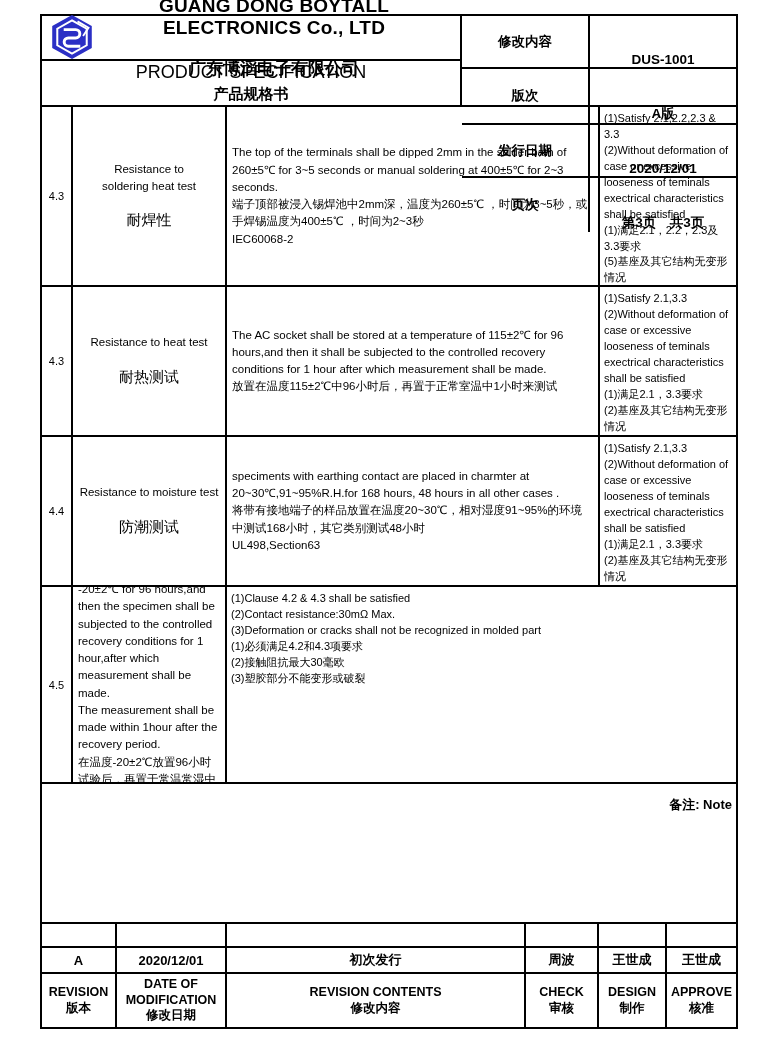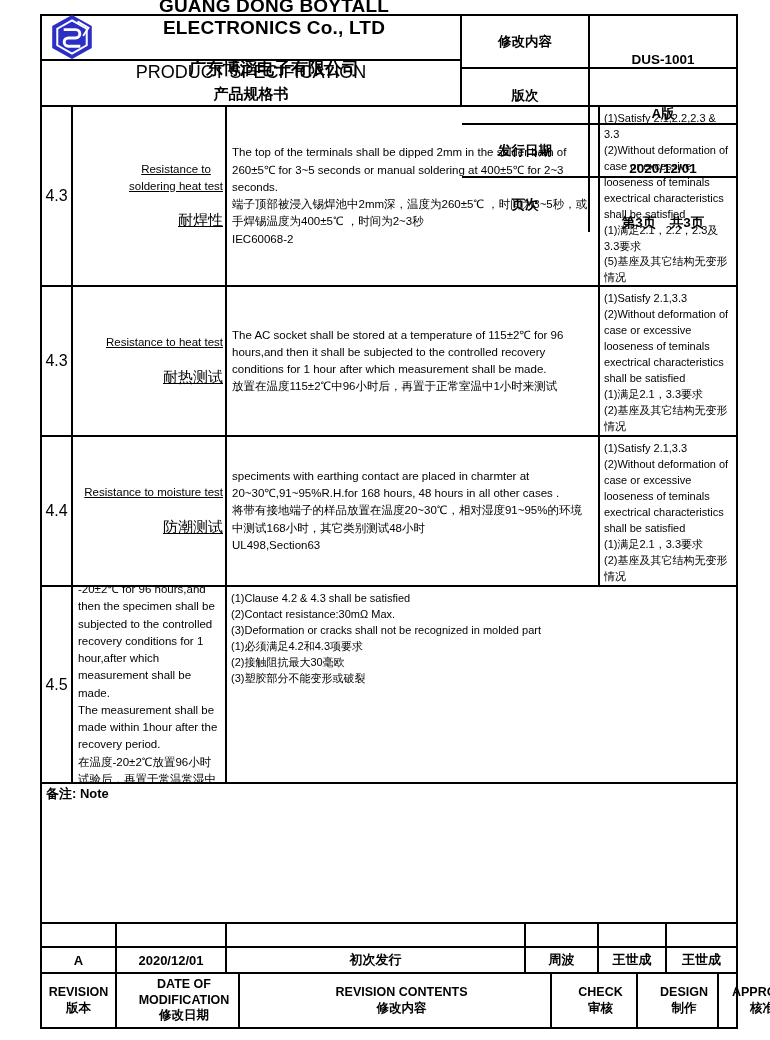--- a/index.html
+++ b/index.html
@@ -25,33 +25,33 @@
 
   
   .spec-table { border-top:2px solid #000; }
   .spec-row { display:grid; grid-template-columns:31px 154px 373px 1fr; border-bottom:2px solid #000; }
   .spec-row.h1 { height:180px; }
   .spec-row.h2 { height:150px; }
   .spec-row.h3 { height:150px; }
   .spec-row.h4 { height:197px; }
   .cell { border-right:2px solid #000; overflow:hidden; }
   .cell:last-child { border-right:none; }
-  .id-cell { display:flex; align-items:center; justify-content:center; font-size:16px; }
-  .name-cell { display:flex; flex-direction:column; align-items:flex-end; justify-content:center; text-align:center; font-size:11.5px; line-height:1.45; padding:0 2px;text-decoration:underline; }
+  .id-cell { display:flex; align-items:center; justify-content:center; font-size:11px; }
+  .name-cell { display:flex; flex-direction:column; align-items:center; justify-content:center; text-align:center; font-size:11.5px; line-height:1.45; padding:0 2px; }
   .name-en { white-space:pre-line; }
   .name-cn { margin-top:15px; font-size:15px; }
   .desc-cell { display:flex; align-items:center; font-size:11.5px; line-height:1.5; padding:4px 5px; white-space:pre-line; }
   .req-cell { font-size:11px; line-height:1.45; padding:4px 3px 2px 4px; white-space:pre-line; }
 
   
-  .note-block { height:140px; border-bottom:2px solid #000; padding:1px 4px; font-size:13px; font-weight:bold; }
+  .note-block { height:140px; border-bottom:2px solid #000; padding:12px 4px; font-size:13px; font-weight:bold;text-align:right; }
 
   
   .footer-row { display:grid; grid-template-columns:75px 110px 299px 73px 68px 1fr; border-bottom:2px solid #000; }
-  .footer-row:last-child { border-bottom:none;gap:13px; }
+  .footer-row:last-child { border-bottom:none; }
   .fr-empty { height:24px; }
   .fr-data { height:26px; }
   .fr-head { height:53px; }
   .fcell { border-right:2px solid #000; display:flex; align-items:center; justify-content:center; text-align:center; font-weight:bold; }
   .fcell:last-child { border-right:none; }
   .fr-data .fcell { font-size:13px; }
   .fr-head .fcell { font-size:12.5px; line-height:1.25; white-space:pre-line; }
 </style>
 </head>
 <body>

